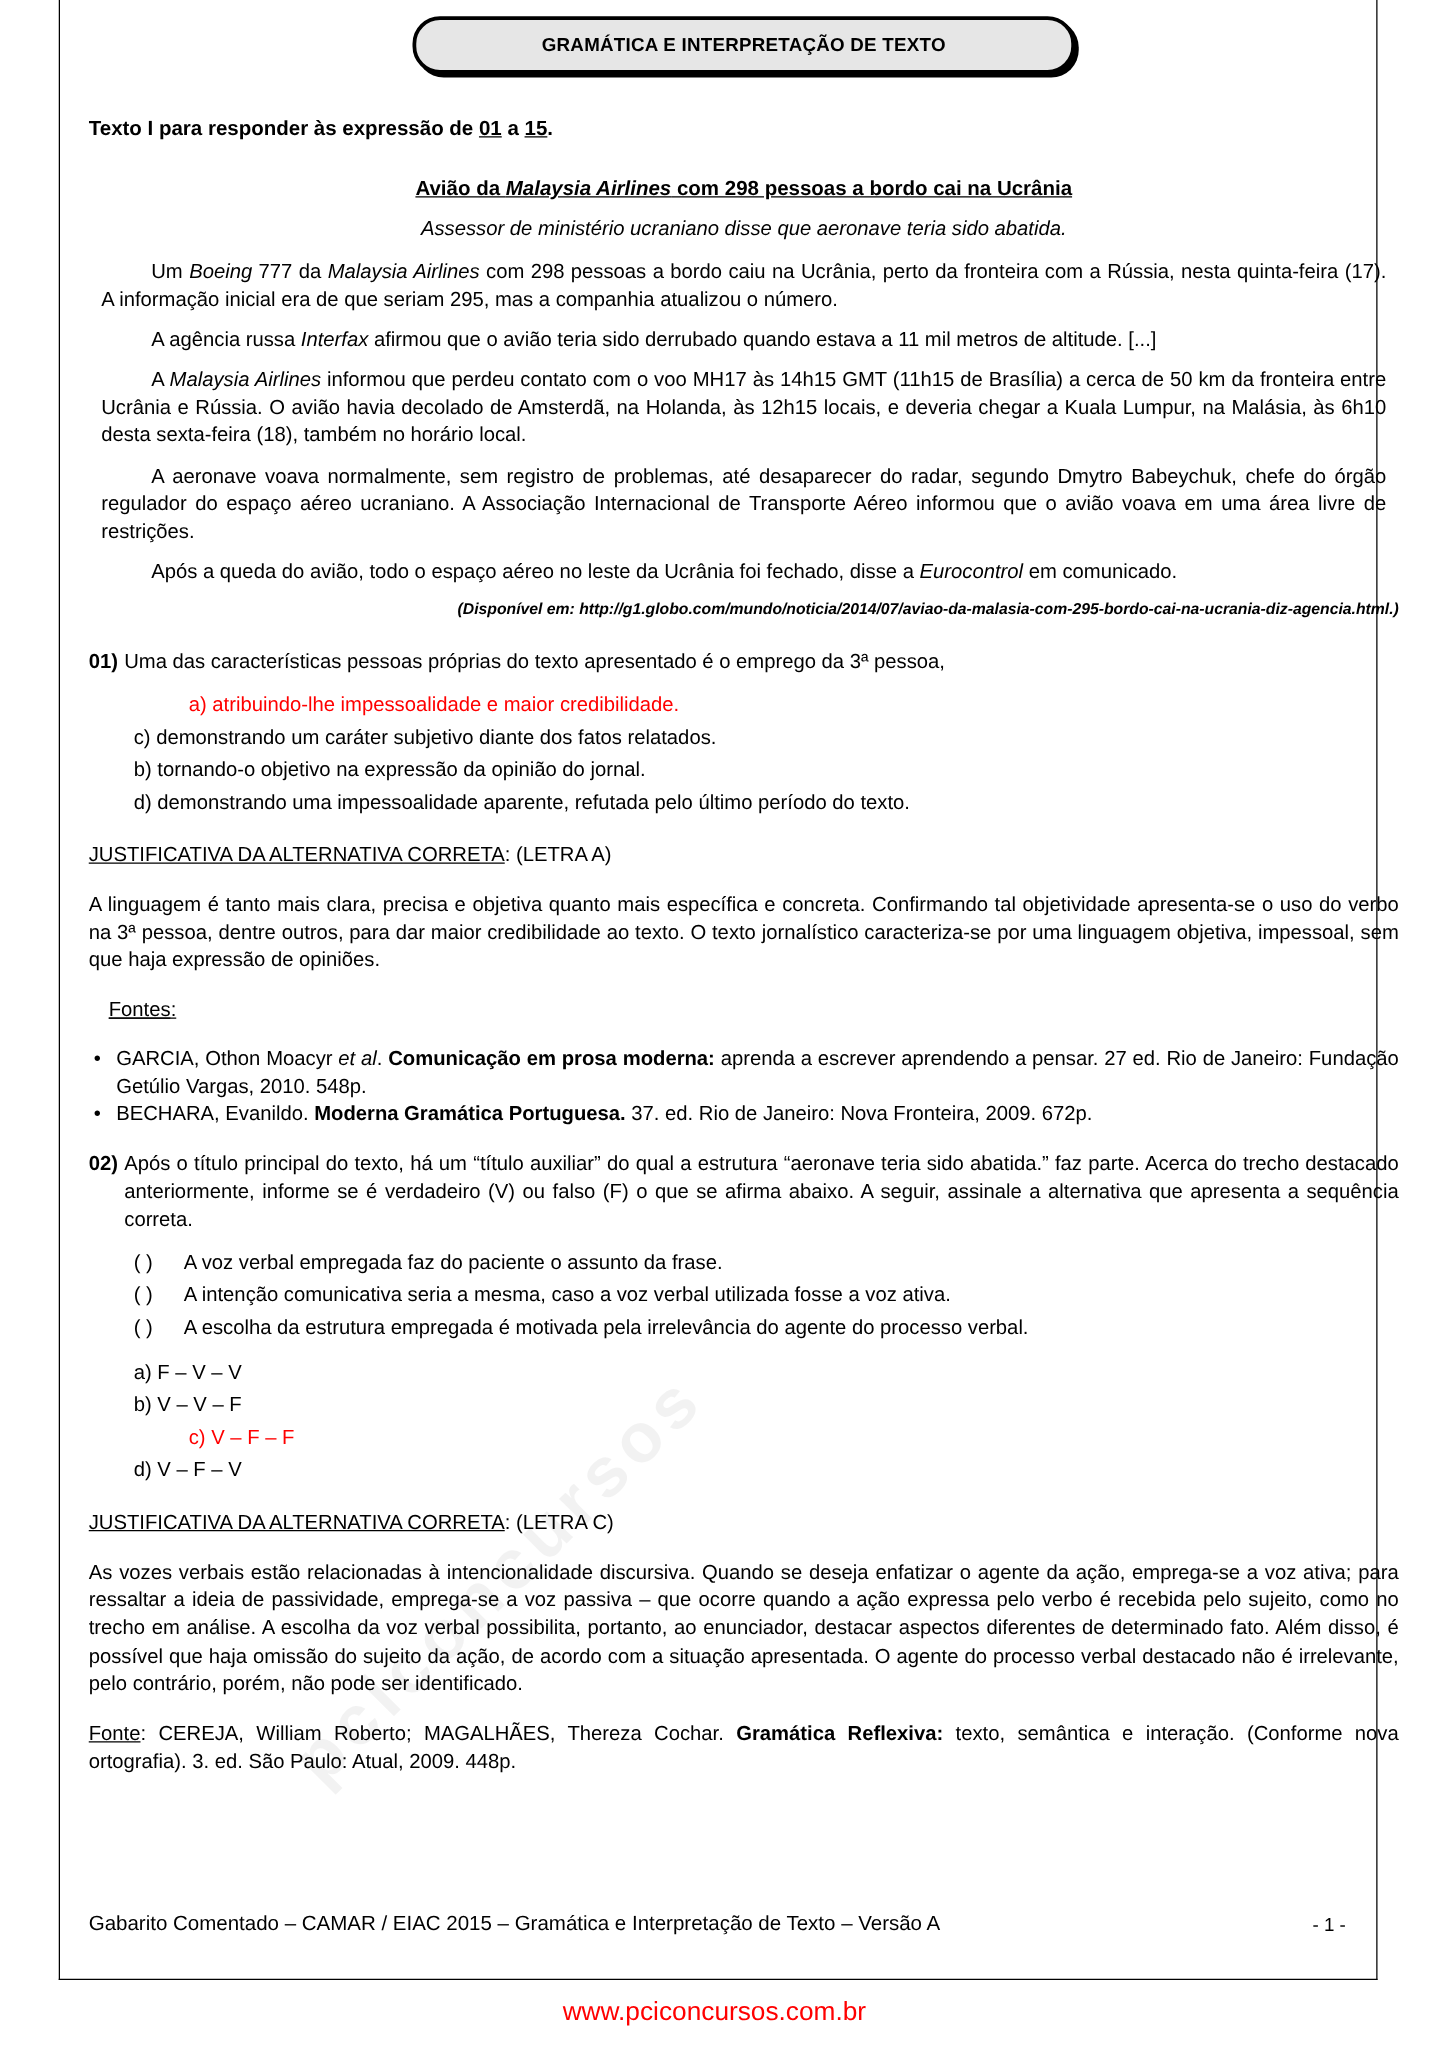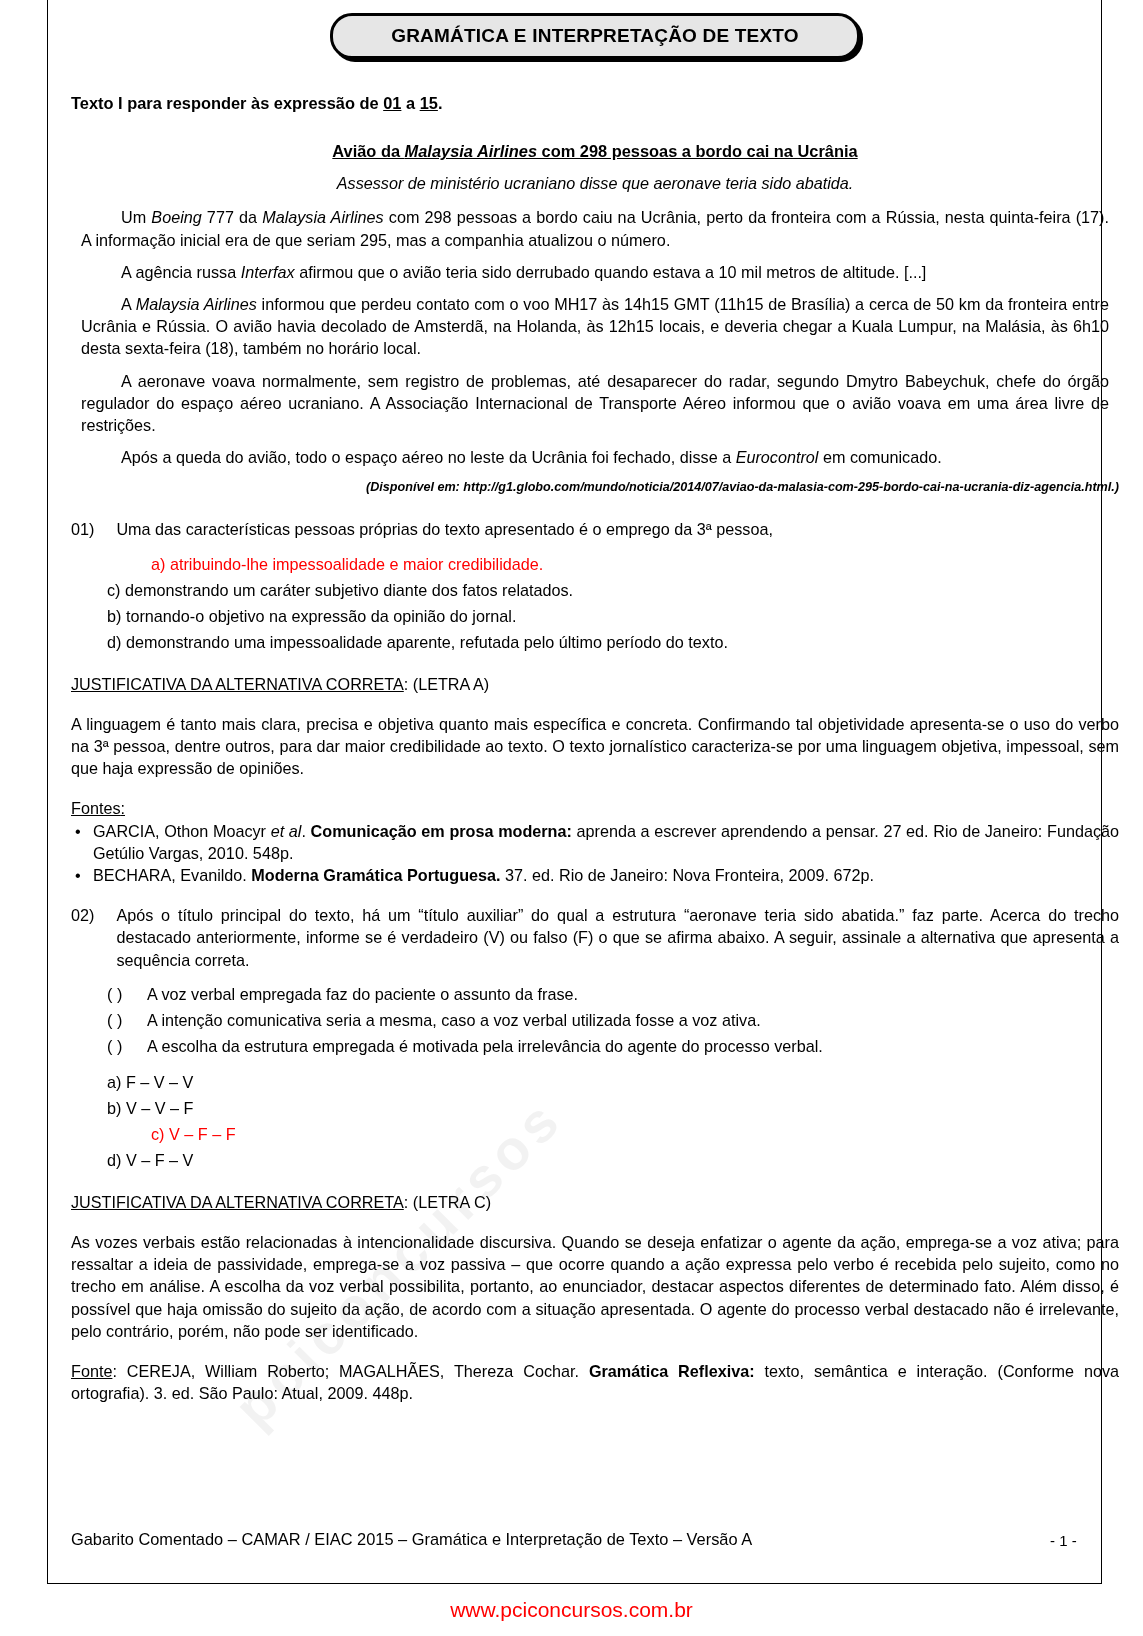--- a/index.html
+++ b/index.html
@@ -10,40 +10,40 @@
   .page-frame {
     position: absolute; left: 47px; top: 0; width: 1055px; height: 1584px;
     border-left: 1.5px solid #000; border-right: 1.5px solid #000; border-bottom: 1.5px solid #000;
     box-sizing: border-box;
   }
   .title-pill {
     position: absolute; left: 330px; top: 13px; width: 530px; height: 46px;
     border: 3px solid #000; border-radius: 22px; background: #e6e6e6;
     box-shadow: 3px 3px 0 #000;
     display: flex; align-items: center; justify-content: center;
-    font-weight: bold; font-size: 19px; letter-spacing: 0.2px;
+    font-weight: bold; font-size: 15px; letter-spacing: 0.2px;
     box-sizing: border-box;
   }
   .content { position: absolute; left: 71px; top: 92px; width: 1048px; font-size: 16.2px; line-height: 22.2px; }
   .intro { font-weight: bold; font-size: 16.4px; margin: 0 0 26px 0; }
   .u { text-decoration: underline; }
   .article-title { text-align: center; font-weight: bold; text-decoration: underline; margin: 0 0 10px 0; font-size: 16.4px; }
   .subtitle { text-align: center; font-style: italic; margin: 0 0 12px 0; }
   .subtitle div { line-height: 22px; }
   .para { text-align: justify; margin: 10px; text-indent: 40px; }
   .source-line { text-align: right; font-weight: bold; font-style: italic; font-size: 12.6px; margin: 0 0 22px 0; line-height: 18px; }
   .question { margin: 0 0 10px 0; display: flex; }
-  .q-num { font-weight: normal; white-space: nowrap; margin-right: 22px; }
+  .q-num { font-weight: bold; white-space: nowrap; margin-right: 5px; }
   .q-text { text-align: justify; flex: 1; }
   .options { margin: 6px 0 18px 36px; }
   .options div { line-height: 26px; }
   .correct { color: #ff0000; margin-left: 44px; }
   .justif-head { margin: 0 0 18px 0; }
   .justif-body { text-align: justify; margin: 0 0 18px 0; }
-  .fontes-head { margin: 0; text-decoration: underline; }
+  .fontes-head { margin: 16px; text-decoration: underline; }
   .bullets { margin: 0 0 18px 0; padding: 0; list-style: none; }
   .bullets li { position: relative; padding-left: 22px; text-align: justify; }
   .bullets li::before { content: "\2022"; position: absolute; left: 4px; top: 0; }
   .statements { margin: 8px 0 10px 36px; }
   .statements div { line-height: 26px; }
   .paren { display: inline-block; width: 40px; }
   .footer-label {
     position: absolute; left: 71px; top: 1530px; font-weight: normal; font-size: 16.4px;
   }
   .page-num { position: absolute; left: 1050px; top: 1532px; font-size: 15px; }
@@ -72,21 +72,21 @@
 
   <p class="intro"><span>Texto I para responder às expressão de </span><span class="u">01</span><span> a </span><span class="u">15</span><span>.</span></p>
 
   <p class="article-title"><span>Avião da </span><i>Malaysia Airlines</i><span> com 298 pessoas a bordo cai na Ucrânia</span></p>
 
   <div class="subtitle">
     <div>Assessor de ministério ucraniano disse que aeronave teria sido abatida.</div>
   </div>
 
   <p class="para"><span>Um </span><i>Boeing</i><span> 777 da </span><i>Malaysia Airlines</i><span> com 298 pessoas a bordo caiu na Ucrânia, perto da fronteira com a Rússia, nesta quinta-feira (17). A informação inicial era de que seriam 295, mas a companhia atualizou o número.</span></p>
-  <p class="para"><span>A agência russa </span><i>Interfax</i><span> afirmou que o avião teria sido derrubado quando estava a 10 mil metros de altitude. [...]</span></p>
+  <p class="para"><span>A agência russa </span><i>Interfax</i><span> afirmou que o avião teria sido derrubado quando estava a 11 mil metros de altitude. [...]</span></p>
   <p class="para"><span>A </span><i>Malaysia Airlines</i><span> informou que perdeu contato com o voo MH17 às 14h15 GMT (11h15 de Brasília) a cerca de 50 km da fronteira entre Ucrânia e Rússia. O avião havia decolado de Amsterdã, na Holanda, às 12h15 locais, e deveria chegar a Kuala Lumpur, na Malásia, às 6h10 desta sexta-feira (18), também no horário local.</span></p>
   <p class="para"><span>A aeronave voava normalmente, sem registro de problemas, até desaparecer do radar, segundo Dmytro Babeychuk, chefe do órgão regulador do espaço aéreo ucraniano. A Associação Internacional de Transporte Aéreo informou que o avião voava em uma área livre de restrições.</span></p>
   <p class="para"><span>Após a queda do avião, todo o espaço aéreo no leste da Ucrânia foi fechado, disse a </span><i>Eurocontrol</i><span> em comunicado.</span></p>
 
   <p class="source-line">(Disponível em: http://g1.globo.com/mundo/noticia/2014/07/aviao-da-malasia-com-295-bordo-cai-na-ucrania-diz-agencia.html.)</p>
 
   <div class="question">
     <span class="q-num">01)</span>
     <span class="q-text">Uma das características pessoas próprias do texto apresentado é o emprego da 3ª pessoa,</span>
   </div>

